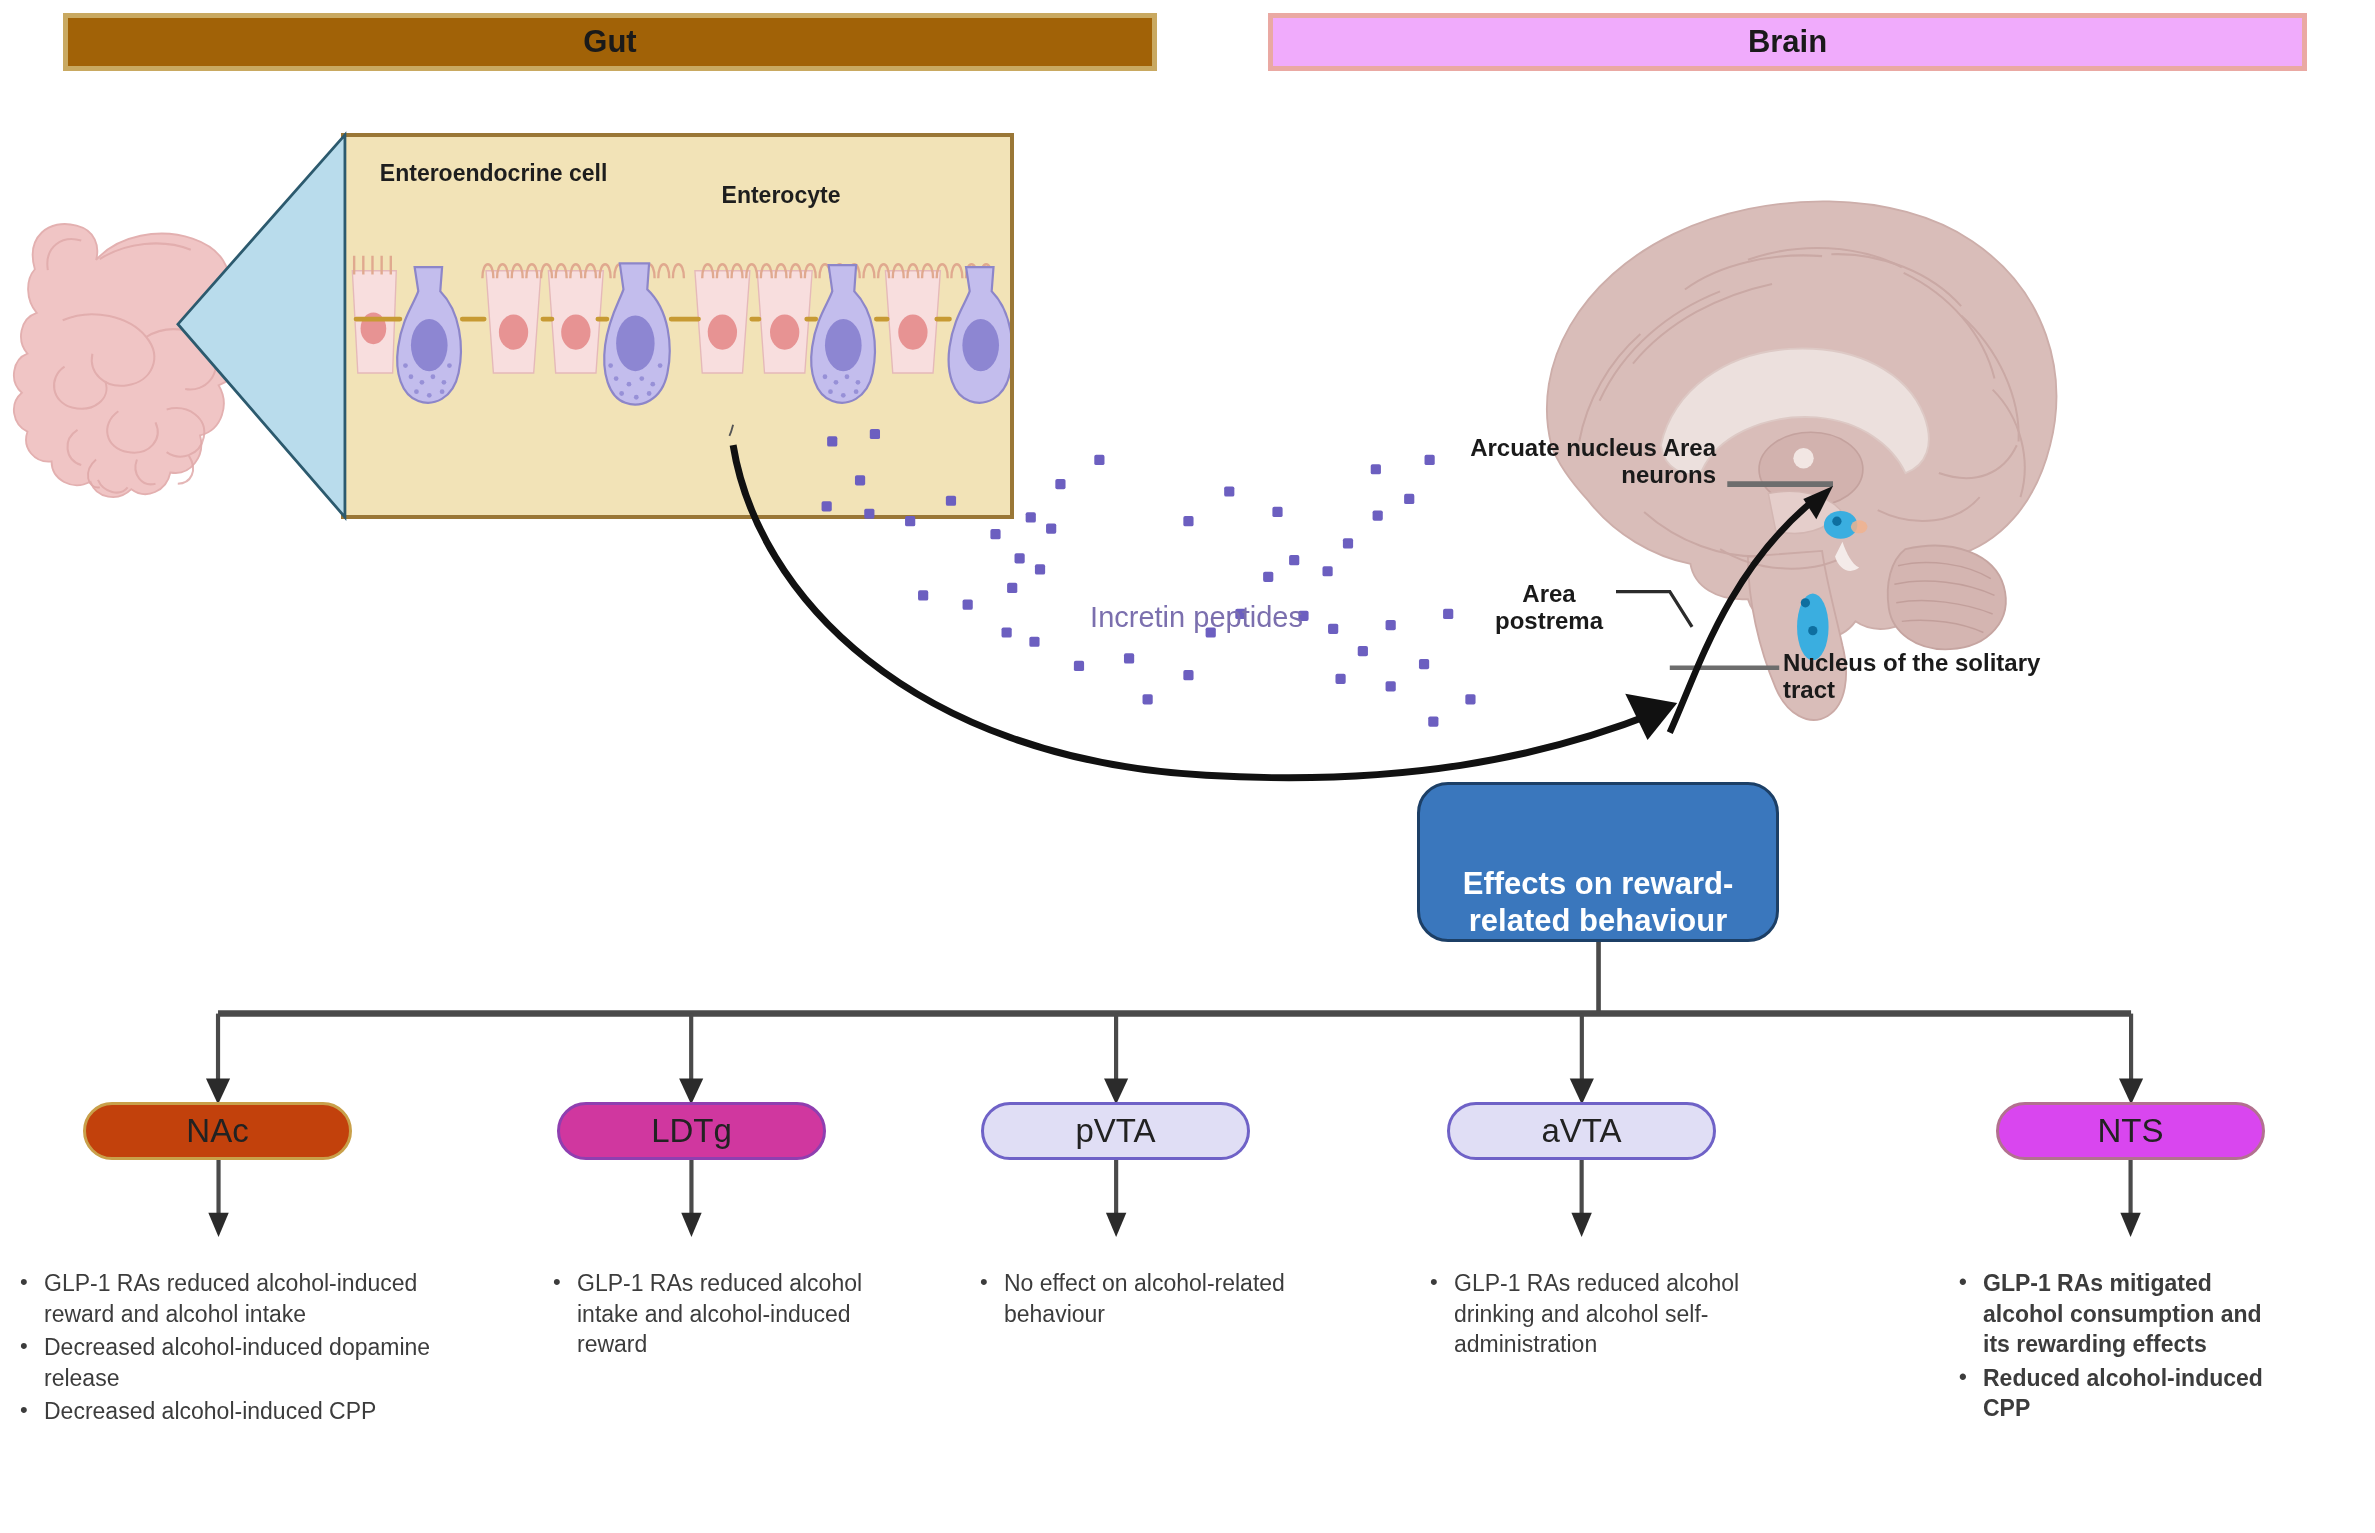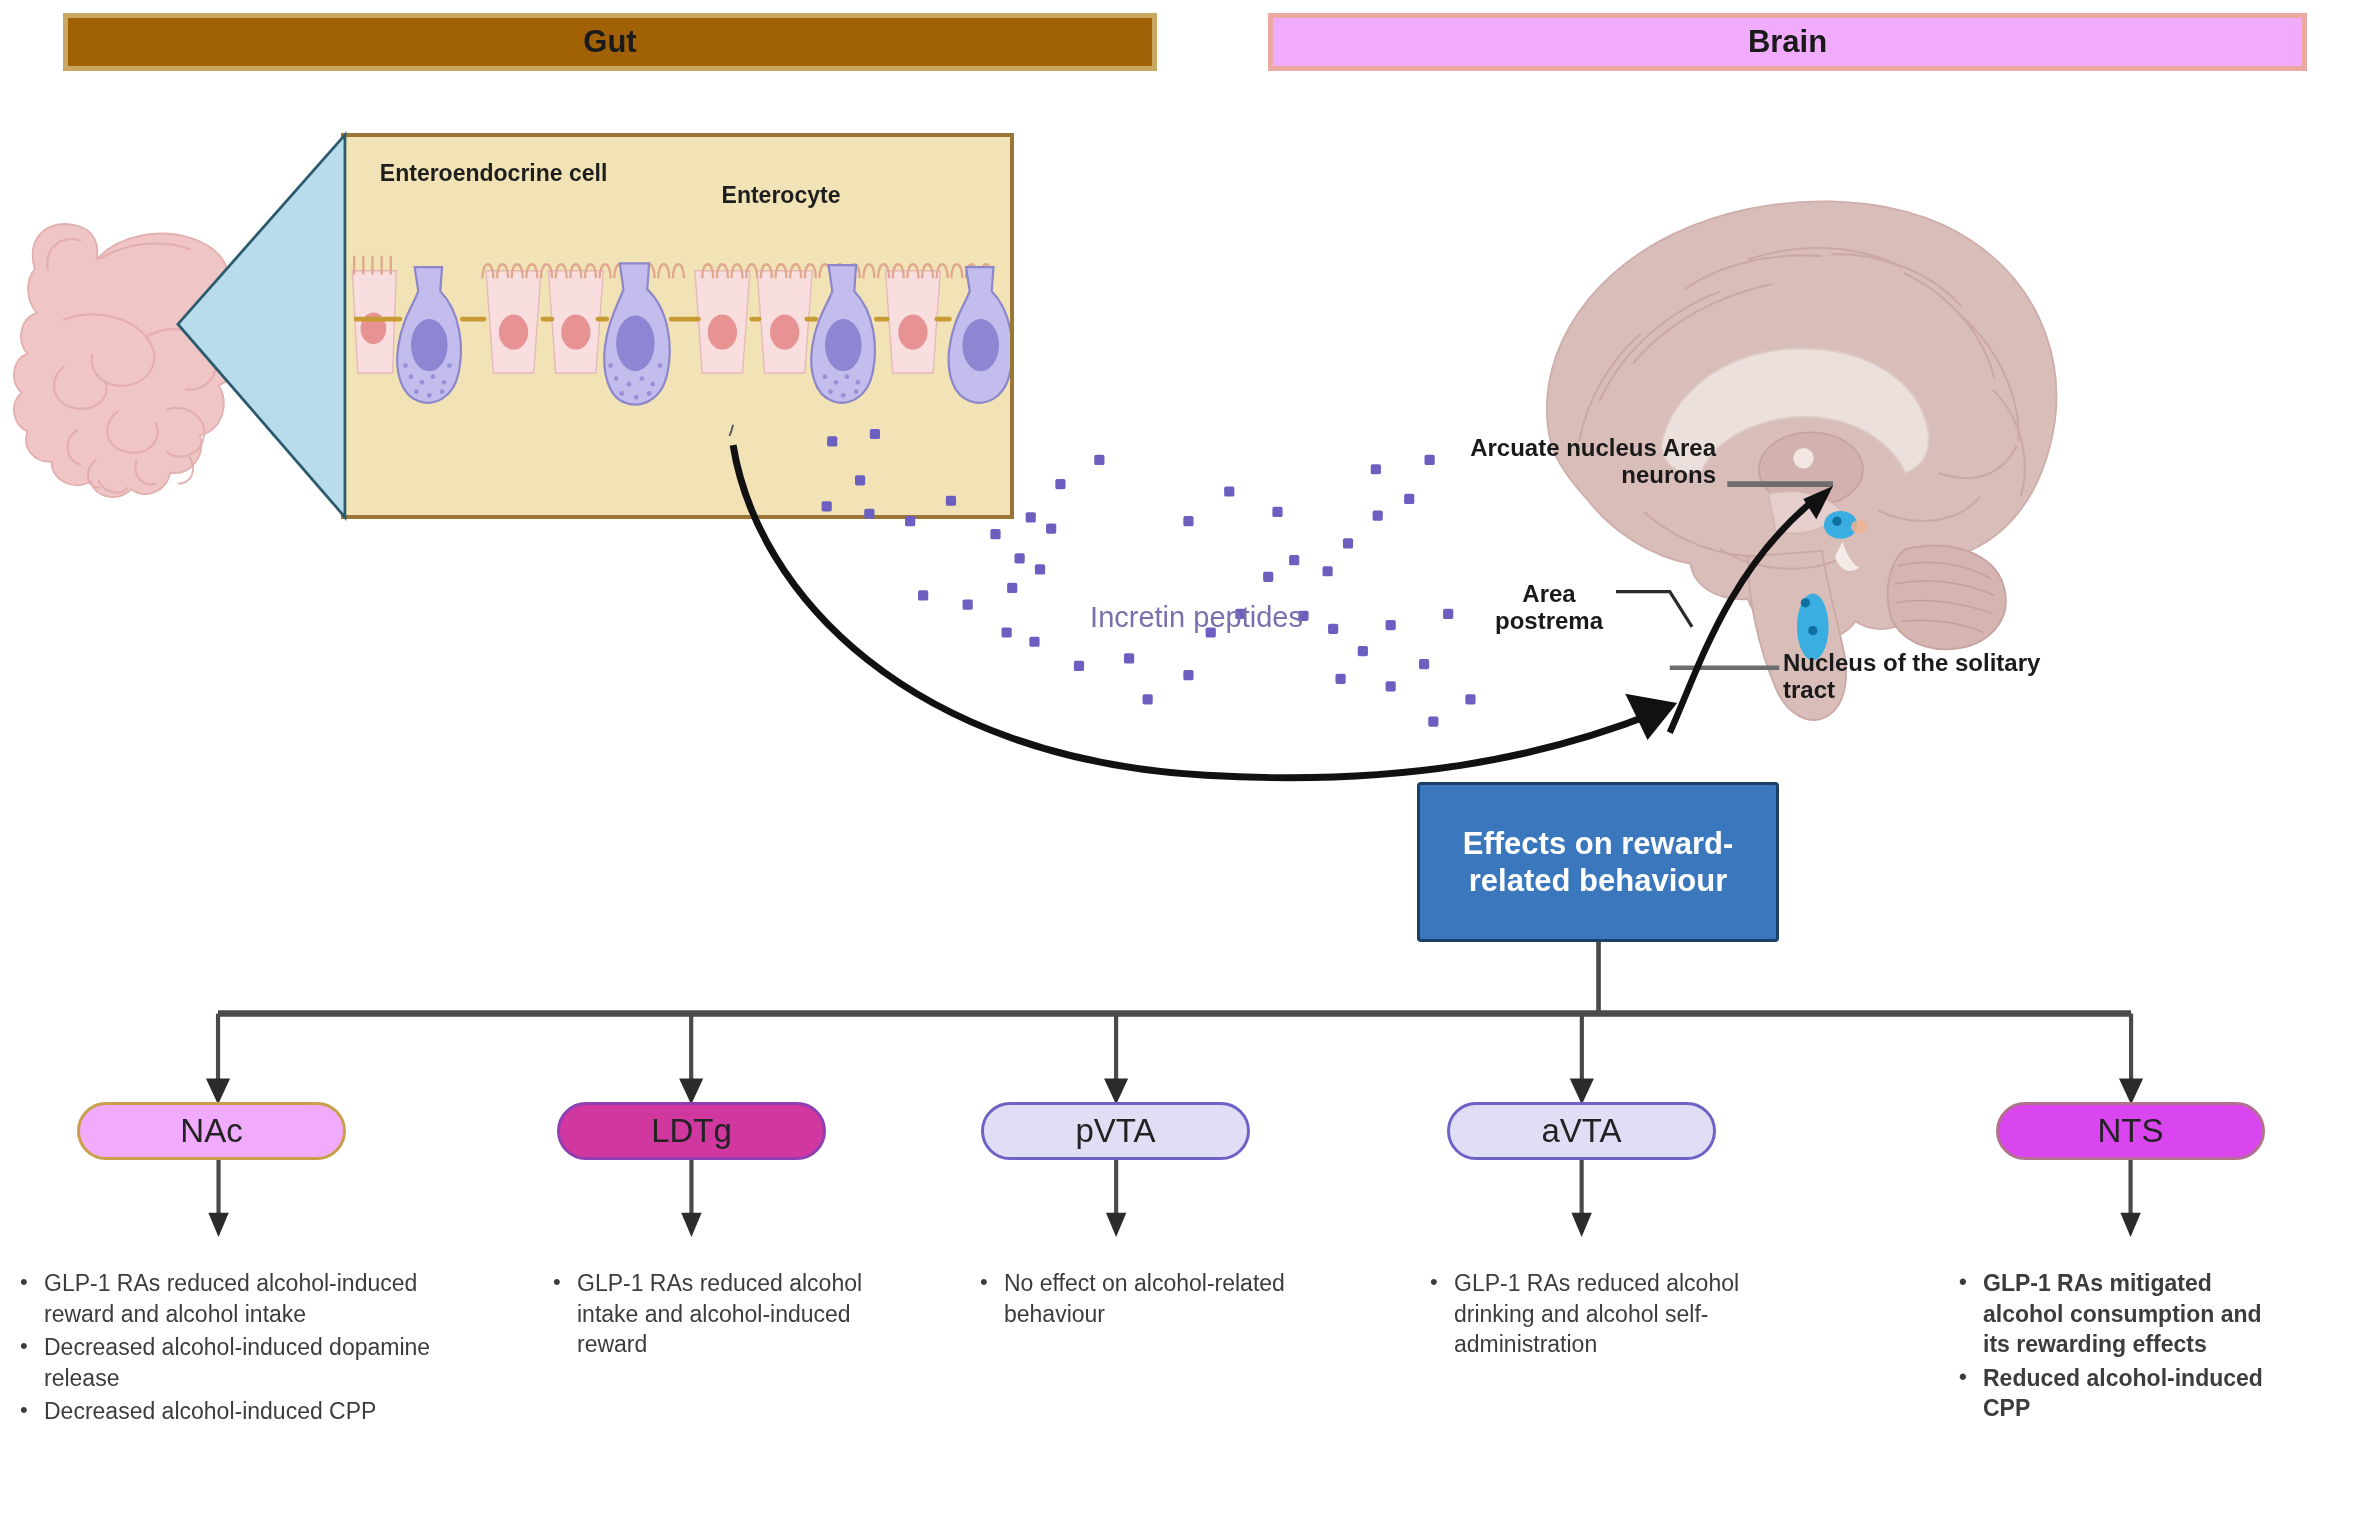--- a/index.html
+++ b/index.html
@@ -66,22 +66,22 @@
   #lbl-incretin {
     left: 1039px; top: 601px; width: 315px;
     font-size: 29px; color: #7b6fae; font-weight: normal;
     text-align: center; z-index: 8;
   }
 
   
   #effects-box {
     left: 1417px; top: 782px; width: 362px; height: 160px;
     background: #3a77bd; border: 3.7px solid #1c3f66;
-    border-radius: 4px; box-sizing: border-box;
-    display: flex; align-items: center; justify-content: center;
+    border-radius: 31px; box-sizing: border-box;
+    display: flex; align-items: flex-end; justify-content: center;
     color: #ffffff; font-weight: bold; font-size: 31px;
     line-height: 1.2; text-align: center; z-index: 10;
   }
 
   
   .pill {
     position: absolute; height: 58px;
     border-radius: 32px; box-sizing: border-box;
     display: flex; align-items: center; justify-content: center;
     font-size: 33px; color: #222; z-index: 7;
@@ -390,21 +390,21 @@
     <polygon points="732,148 758,148 745,176" fill="#2b2b2b"></polygon>
     <line x1="1203" y1="78" x2="1203" y2="158" stroke="#4a4a4a" stroke-width="4.5"></line>
     <polygon points="1190,148 1216,148 1203,176" fill="#2b2b2b"></polygon>
     <line x1="1705" y1="78" x2="1705" y2="158" stroke="#4a4a4a" stroke-width="4.5"></line>
     <polygon points="1692,148 1718,148 1705,176" fill="#2b2b2b"></polygon>
     <line x1="2297" y1="78" x2="2297" y2="158" stroke="#4a4a4a" stroke-width="4.5"></line>
     <polygon points="2284,148 2310,148 2297,176" fill="#2b2b2b"></polygon>
   </svg>
 
 <div id="regions-layer">
-    <div class="pill" style="left: 77px; top: 1102px; width: 269px; background: #f0abfc; border: 3.7px solid rgb(201, 160, 74);">
+    <div class="pill" style="left: 83px; top: 1102px; width: 269px; background: #c2410c; border: 3.7px solid rgb(201, 160, 74);">
       <span>NAc</span>
     </div>
     <div class="bullets" style="left: 0px; top: 1252px; width: 501px;">
       <ul>
         <li>GLP-1 RAs reduced alcohol-induced reward and alcohol intake</li>
         <li>Decreased alcohol-induced dopamine release</li>
         <li>Decreased alcohol-induced CPP</li>
       </ul>
     </div>
     <div class="pill" style="left: 557px; top: 1102px; width: 269px; background: rgb(208, 55, 159); border: 3.7px solid rgb(143, 63, 176);">

